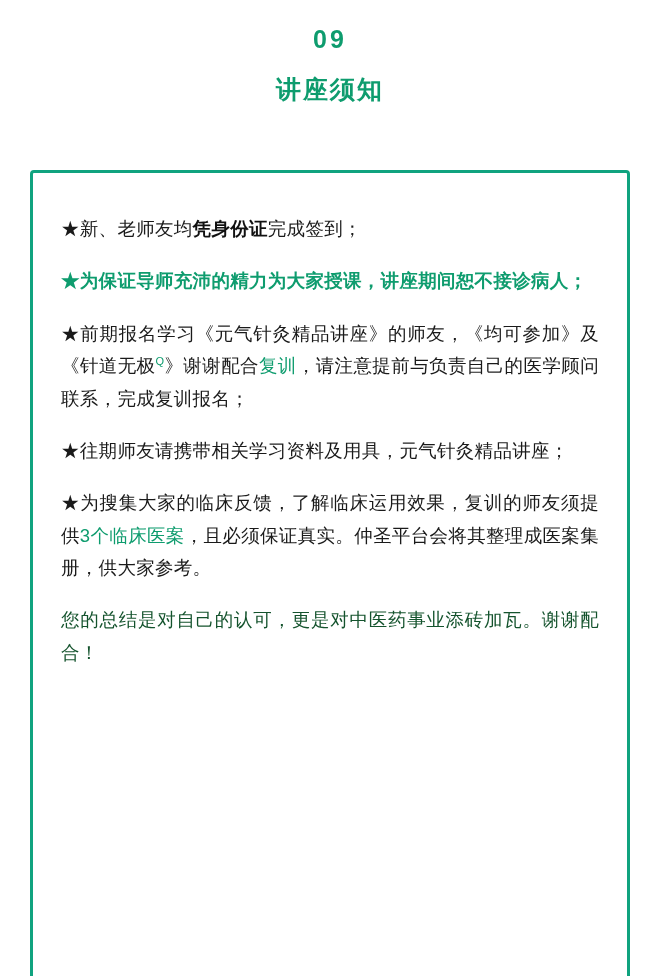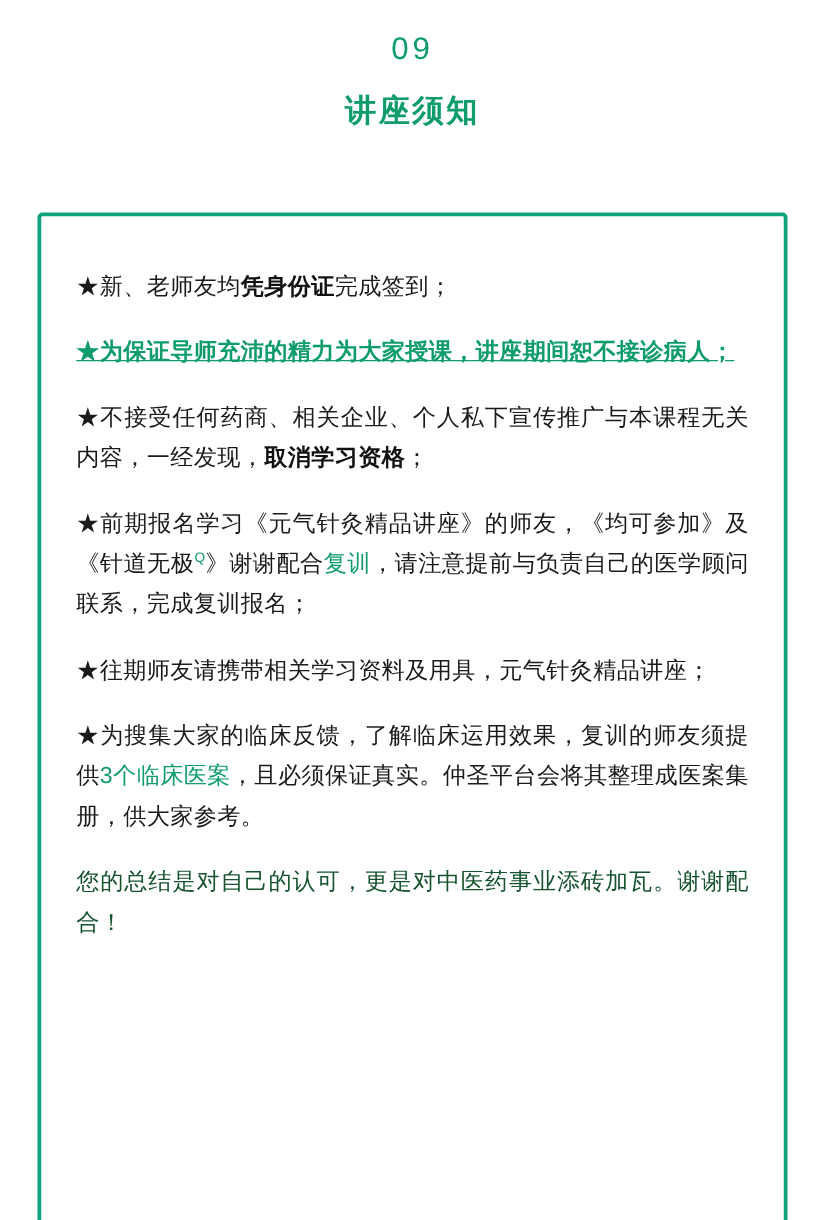--- a/index.html
+++ b/index.html
@@ -18,21 +18,21 @@
     width: 660px;
     height: 976px;
     box-sizing: border-box;
   }
   .header {
     text-align: center;
     padding-top: 24px;
   }
   .section-number {
     font-size: 25px;
-    font-weight: normal;
+    font-weight: bold;
     color: #0e9c6e;
     letter-spacing: 3px;
     line-height: 1.2;
   }
   .section-title {
     font-size: 25px;
     font-weight: bold;
     color: #0e9c6e;
     letter-spacing: 2px;
     margin-top: 20px;
@@ -56,21 +56,20 @@
     margin-bottom: 20px;
     letter-spacing: 0.3px;
     text-align: justify;
   }
   .item:last-child {
     margin-bottom: 0;
   }
   .item.green {
     color: #0e9c6e;
     font-weight: bold;
-    text-decoration: underline;
   }
   .item.green-light {
     color: #14532d;
     font-weight: normal;
   }
   b.em {
     font-weight: bold;
     color: #111111;
   }
   span.em-green {
@@ -90,21 +89,20 @@
 
   <div class="header">
     <div class="section-number">09</div>
     <div class="section-title">讲座须知</div>
   </div>
 
   <div class="notice-box">
     <div id="notice-list">
         <div class="item"><span>★新、老师友均</span><b class="em">凭身份证</b><span>完成签到；</span></div>
         <div class="item green"><span>★为保证导师充沛的精力为大家授课，讲座期间恕不接诊病人；</span></div>
-        <div class="item"><span>★不接受任何药商、相关企业、个人私下宣传推广与本课程无关内容，一经发现，</span><b class="em">取消学习资格</b><span>；</span></div>
         <div class="item"><span>★前期报名学习《元气针灸精品讲座》的师友，《均可参加》及《针道无极</span><span class="sup">Q</span><span>》谢谢配合</span><span class="em-green">复训</span><span>，请注意提前与负责自己的医学顾问联系，完成复训报名；</span></div>
         <div class="item"><span>★往期师友请携带相关学习资料及用具，元气针灸精品讲座；</span></div>
         <div class="item"><span>★为搜集大家的临床反馈，了解临床运用效果，复训的师友须提供</span><span class="em-green">3个临床医案</span><span>，且必须保证真实。仲圣平台会将其整理成医案集册，供大家参考。</span></div>
         <div class="item green-light"><span>您的总结是对自己的认可，更是对中医药事业添砖加瓦。谢谢配合！</span></div>
       </div>
   </div>
 
 </div>
 
 </body></html>

